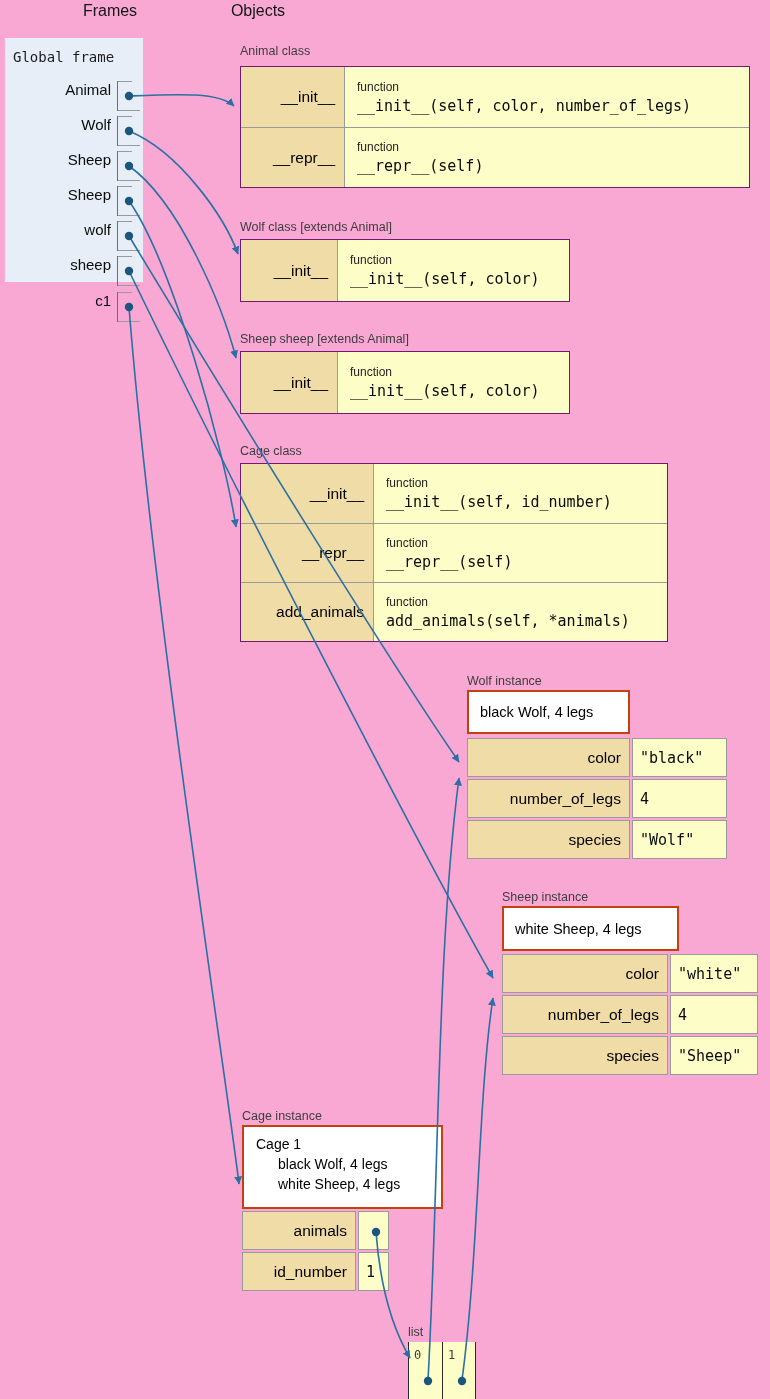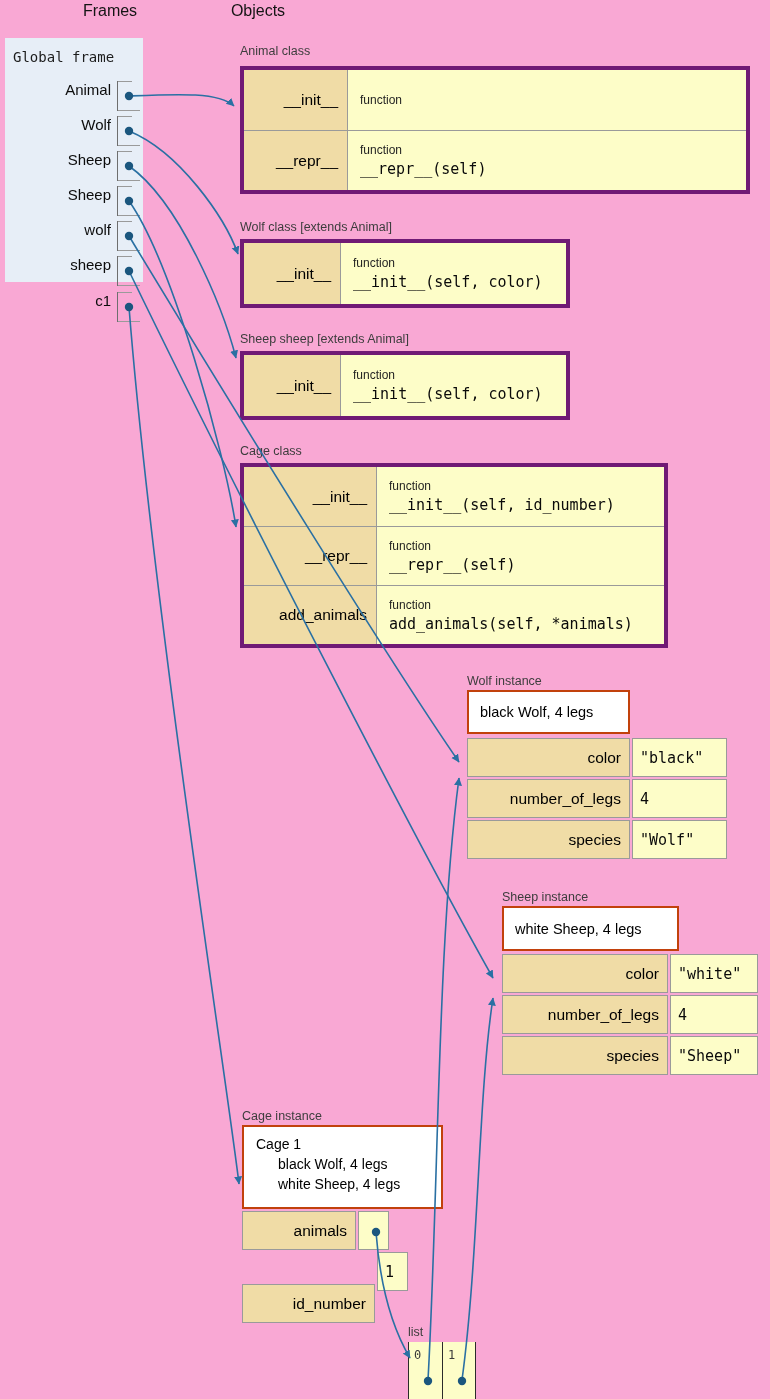--- a/index.html
+++ b/index.html
@@ -19,21 +19,21 @@
     font-size:14px; color:#1c1c1c; white-space:nowrap;
   }
   .gvar { position:absolute; left:0; width:138px; height:30px; display:flex; align-items:flex-start; }
   .gname { flex:1; text-align:right; font-size:15px; color:#0c0c0c; padding-right:6px; white-space:nowrap; }
   .gslot { position:relative; width:26px; height:30px; border-left:1px solid #6e6e6e; }
   .gslot::before { content:""; position:absolute; left:0; top:0; width:14px; border-top:1px solid #9a9a9a; }
   .gslot::after  { content:""; position:absolute; left:0; bottom:0; width:22px; border-bottom:1px solid #9a9a9a; }
   
   .olabel { position:absolute; font-size:12.5px; color:#3d3d3d; white-space:nowrap; }
   
-  .ctable { position:absolute; background:#fdfdc8; border:4px solid #701a75; }
+  .ctable { position:absolute; background:#fdfdc8; border:1px solid #701a75; }
   .crow { display:flex; border-top:1px solid #9a9a9a; }
   .crow:first-child { border-top:none; }
   .ckey {
     background:#f0dca6; border-right:1px solid #9a9a9a;
     display:flex; align-items:center; justify-content:flex-end;
     padding-right:9px; font-size:15.5px; color:#000; white-space:nowrap;
   }
   .cval { display:flex; flex-direction:column; justify-content:center; padding-left:12px; gap:3px; }
   .ftype { font-size:12px; color:#1f1f1f; }
   .fsig { font-family:"DejaVu Sans Mono", monospace; font-size:15px; color:#0a0a0a; white-space:nowrap; }
@@ -108,20 +108,21 @@
       <span class="gslot"></span>
     </div>
   </div>
 
   <div class="olabel" style="left:240px; top:44px;">Animal class</div>
   <div class="ctable" style="left:240px; top:66px; width:510px;">
     <div class="crow" style="height:60px;">
       <div class="ckey" style="width:104px;">__init__</div>
       <div class="cval">
         <div class="ftype">function</div>
+        <div class="fsig">__init__(self, color, number_of_legs)</div>
       </div>
     </div>
     <div class="crow" style="height:60px;">
       <div class="ckey" style="width:104px;">__repr__</div>
       <div class="cval">
         <div class="ftype">function</div>
         <div class="fsig">__repr__(self)</div>
       </div>
     </div>
   </div>
@@ -212,21 +213,21 @@
     <div>Cage 1</div>
     <div class="indent">black Wolf, 4 legs</div>
     <div class="indent">white Sheep, 4 legs</div>
   </div>
   <div class="itable" style="left:242px; top:1211px;">
     <div class="irow">
       <div class="ikey" style="width:114px; height:39px;padding-left:32px;">animals</div>
       <div class="ival" style="width:31px; height:39px;"></div>
     </div>
     <div class="irow">
-      <div class="ikey" style="width:133px; height:39px;margin-top:32px;">id_number</div>
+      <div class="ikey" style="width:114px; height:39px;">id_number</div>
       <div class="ival" style="width:31px; height:39px;">1</div>
     </div>
   </div>
 
   <div class="olabel" style="left:408px; top:1325px;">list</div>
   <div class="listbox" style="left:408px; top:1342px;">
     <div class="lcell">
       <span class="lidx">0</span>
     </div>
     <div class="lcell last">

